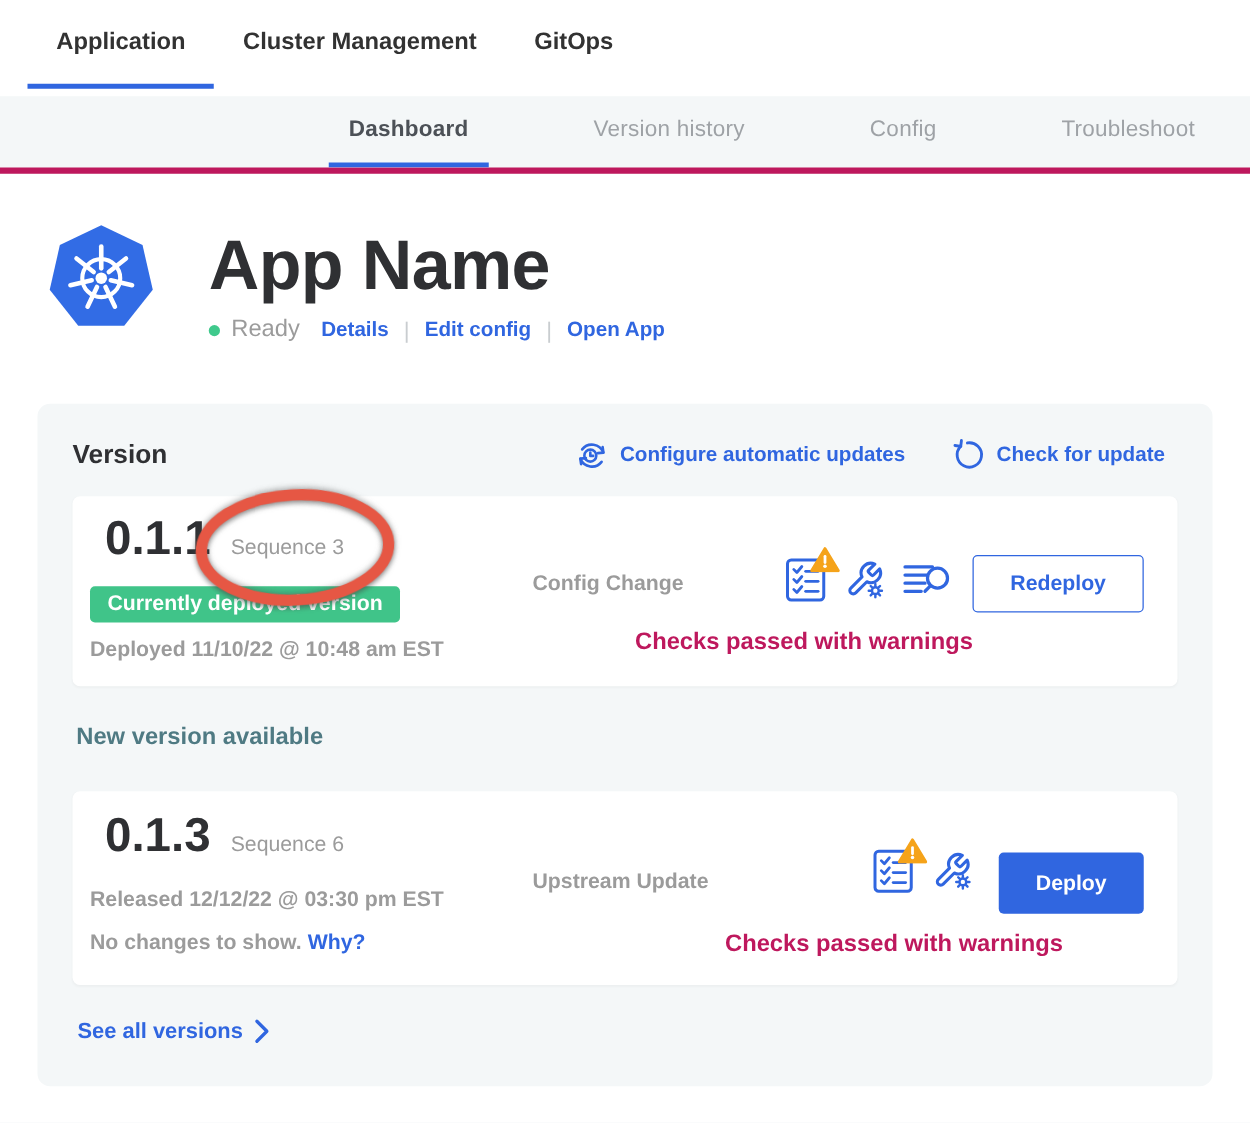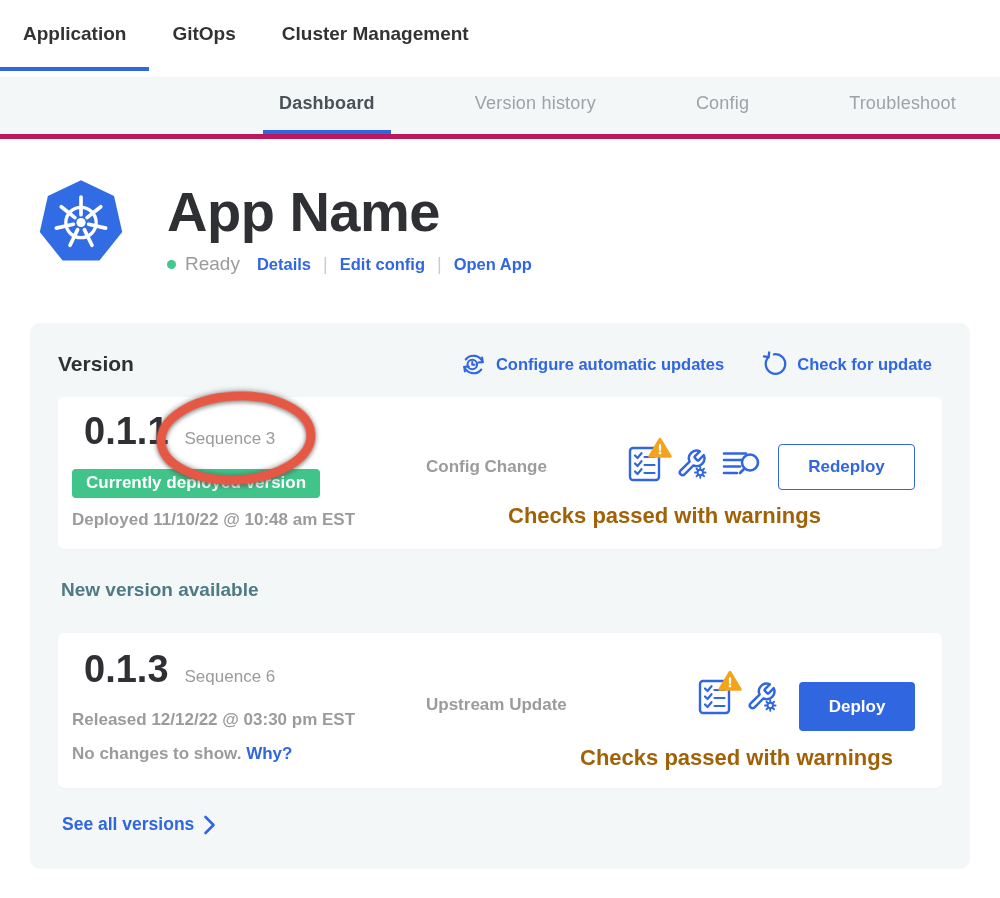--- a/index.html
+++ b/index.html
@@ -3,21 +3,21 @@
 <meta charset="utf-8">
 <style>
   * { box-sizing: border-box; }
   html,body { margin:0; padding:0; }
   body {
     width:1000px; height:898px; background:#fff; overflow:hidden;
     font-family:"Liberation Sans","DejaVu Sans",sans-serif; color:#323232;
   }
 
   
-  .topnav { display:flex; align-items:flex-start; height:77px; background:#fff; }
+  .topnav { display:flex; align-items:flex-start; height:77px; padding-left:22px; background:#fff; }
   .topnav .nav-item {
     display:flex; align-items:center; height:71px; padding:0 23px;
     font-size:19px; font-weight:700; color:#323232;
     border-bottom:4px solid transparent; cursor:pointer; white-space:nowrap;
   }
   .topnav .nav-item.active { border-bottom-color:#3066e0; }
 
   
   .subnav {
     display:flex; height:62px; background:#f4f7f8;
@@ -70,21 +70,21 @@
 
   .src-label { position:absolute; left:368px; top:60px; font-size:17px; font-weight:700; color:#9b9b9b; white-space:nowrap; }
   .vrow.second .src-label { top:62px; }
 
   .icons-row { position:absolute; display:flex; align-items:center; gap:15px; }
   .vrow.first  .icons-row { left:570px; top:48px; }
   .vrow.second .icons-row { left:640px; top:45px; }
   .icon-btn { position:relative; cursor:pointer; display:flex; }
   .warn-badge { position:absolute; top:-8px; right:-11px; }
 
-  .checks { position:absolute; font-size:22px; font-weight:700; color:#a16207; white-space:nowrap; }
+  .checks { position:absolute; font-size:19px; font-weight:700; color:#be185d; white-space:nowrap; }
   .vrow.first  .checks { left:450px; top:106px; }
   .vrow.second .checks { left:522px; top:112px; }
 
   .btn { position:absolute; border-radius:4px; font-family:inherit; font-size:17px; font-weight:700; cursor:pointer; }
   .btn.outline { right:27px; top:47px; width:137px; height:46px; background:#fff; border:1.5px solid #3066e0; color:#3066e0; }
   .btn.solid   { right:27px; top:49px; width:116px; height:49px; background:#3066e0; border:none; color:#fff; }
 
   .new-heading { margin:30px 0 12px 3px; font-size:19px; font-weight:700; color:#4f7a83; }
 
   .see-all {
@@ -98,24 +98,24 @@
   }
 </style>
 </head>
 <body>
 
 <nav class="topnav">
   <div class="nav-item active">
     <span>Application</span>
   </div>
   <div class="nav-item">
+    <span>Cluster Management</span>
+  </div>
+  <div class="nav-item">
     <span>GitOps</span>
-  </div>
-  <div class="nav-item">
-    <span>Cluster Management</span>
   </div>
 </nav>
 
 <div class="subnav">
   <div class="tab active">
     <span>Dashboard</span>
   </div>
   <div class="tab">
     <span>Version history</span>
   </div>

